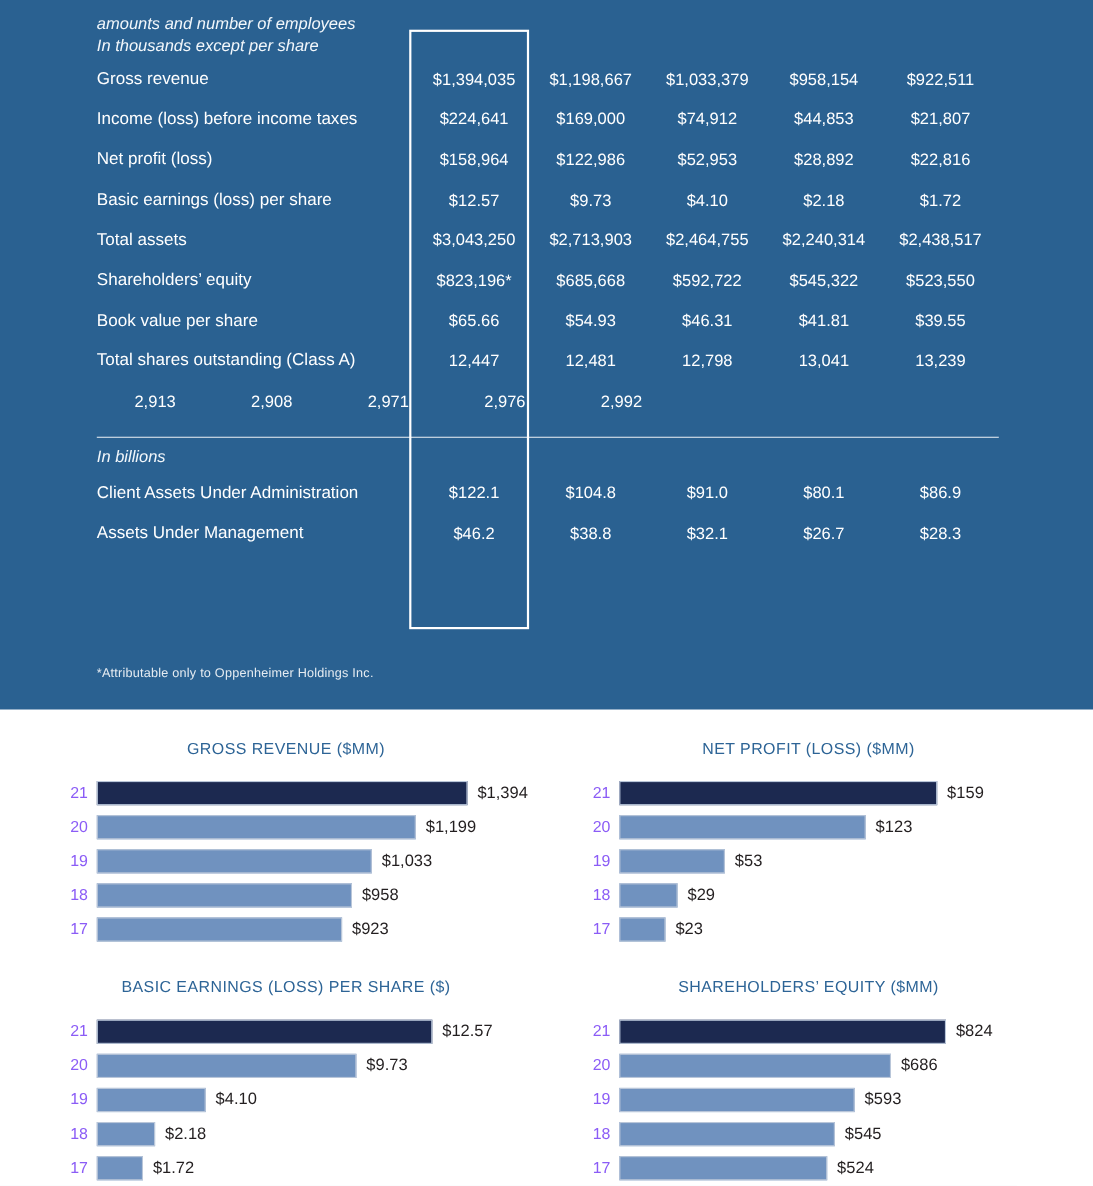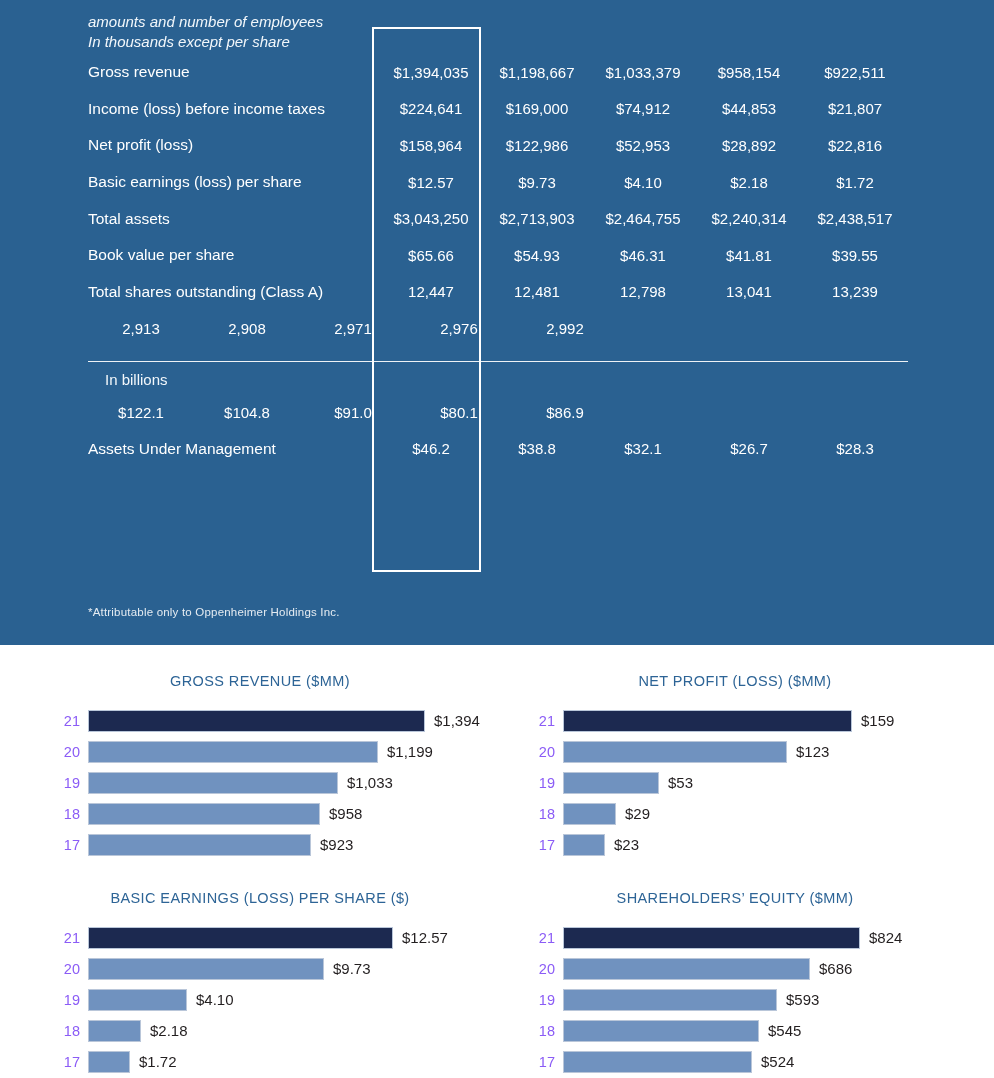--- a/index.html
+++ b/index.html
@@ -11,21 +11,21 @@
   .table-area{position:absolute;left:88px;top:0;width:820px;}
   .t-header{display:flex;align-items:flex-end;height:54px;padding-bottom:7px;border-bottom:1px solid rgba(255,255,255,0.92);}
   .t-label{flex:1;}
   .t-cell{width:106px;text-align:center;font-size:15px;}
   .t-year{width:106px;text-align:center;font-weight:bold;font-size:17.5px;letter-spacing:0.2px;}
   .t-note{margin-top:12px;font-style:italic;font-size:15px;line-height:20px;color:#f2f7fb;}
   .t-rows{margin-top:2px;}
   .t-row{display:flex;align-items:center;height:36.6px;}
   .t-row .t-label{font-size:15.5px;}
   .billions-divider{margin-top:14px;border-top:1px solid rgba(255,255,255,0.92);}
-  .billions-note{padding-top:9px;font-size:15px;color:#f2f7fb;margin-left:17px;}
+  .billions-note{padding-top:9px;font-style:italic;font-size:15px;color:#f2f7fb;}
   .billions-rows{margin-top:6px;}
   .box-2021{position:absolute;left:372px;top:27px;width:109px;height:545px;border:2px solid #ffffff;box-sizing:border-box;pointer-events:none;}
   .footnote{position:absolute;left:88px;top:606px;font-size:11.5px;color:rgba(255,255,255,0.88);letter-spacing:0.2px;}
 
   
   .charts{padding-top:26px;}
   .charts-row{display:flex;}
   .charts-row + .charts-row{margin-top:28px;}
   .chart{width:440px;}
   .chart.left{margin-left:40px;}
@@ -86,20 +86,28 @@
         </div>
         <div class="t-row">
           <div class="t-label">Total assets</div>
           <div class="t-cell">$3,043,250</div>
           <div class="t-cell">$2,713,903</div>
           <div class="t-cell">$2,464,755</div>
           <div class="t-cell">$2,240,314</div>
           <div class="t-cell">$2,438,517</div>
         </div>
         <div class="t-row">
+          <div class="t-label">Shareholders’ equity</div>
+          <div class="t-cell">$823,196*</div>
+          <div class="t-cell">$685,668</div>
+          <div class="t-cell">$592,722</div>
+          <div class="t-cell">$545,322</div>
+          <div class="t-cell">$523,550</div>
+        </div>
+        <div class="t-row">
           <div class="t-label">Book value per share</div>
           <div class="t-cell">$65.66</div>
           <div class="t-cell">$54.93</div>
           <div class="t-cell">$46.31</div>
           <div class="t-cell">$41.81</div>
           <div class="t-cell">$39.55</div>
         </div>
         <div class="t-row">
           <div class="t-label">Total shares outstanding (Class A)</div>
           <div class="t-cell">12,447</div>
@@ -115,20 +123,21 @@
           <div class="t-cell">2,976</div>
           <div class="t-cell">2,992</div>
         </div>
       </div>
 
       <div class="billions-divider"></div>
       <div class="billions-note">In billions</div>
 
       <div class="billions-rows">
         <div class="t-row">
+          <div class="t-label">Client Assets Under Administration</div>
           <div class="t-cell">$122.1</div>
           <div class="t-cell">$104.8</div>
           <div class="t-cell">$91.0</div>
           <div class="t-cell">$80.1</div>
           <div class="t-cell">$86.9</div>
         </div>
         <div class="t-row">
           <div class="t-label">Assets Under Management</div>
           <div class="t-cell">$46.2</div>
           <div class="t-cell">$38.8</div>

